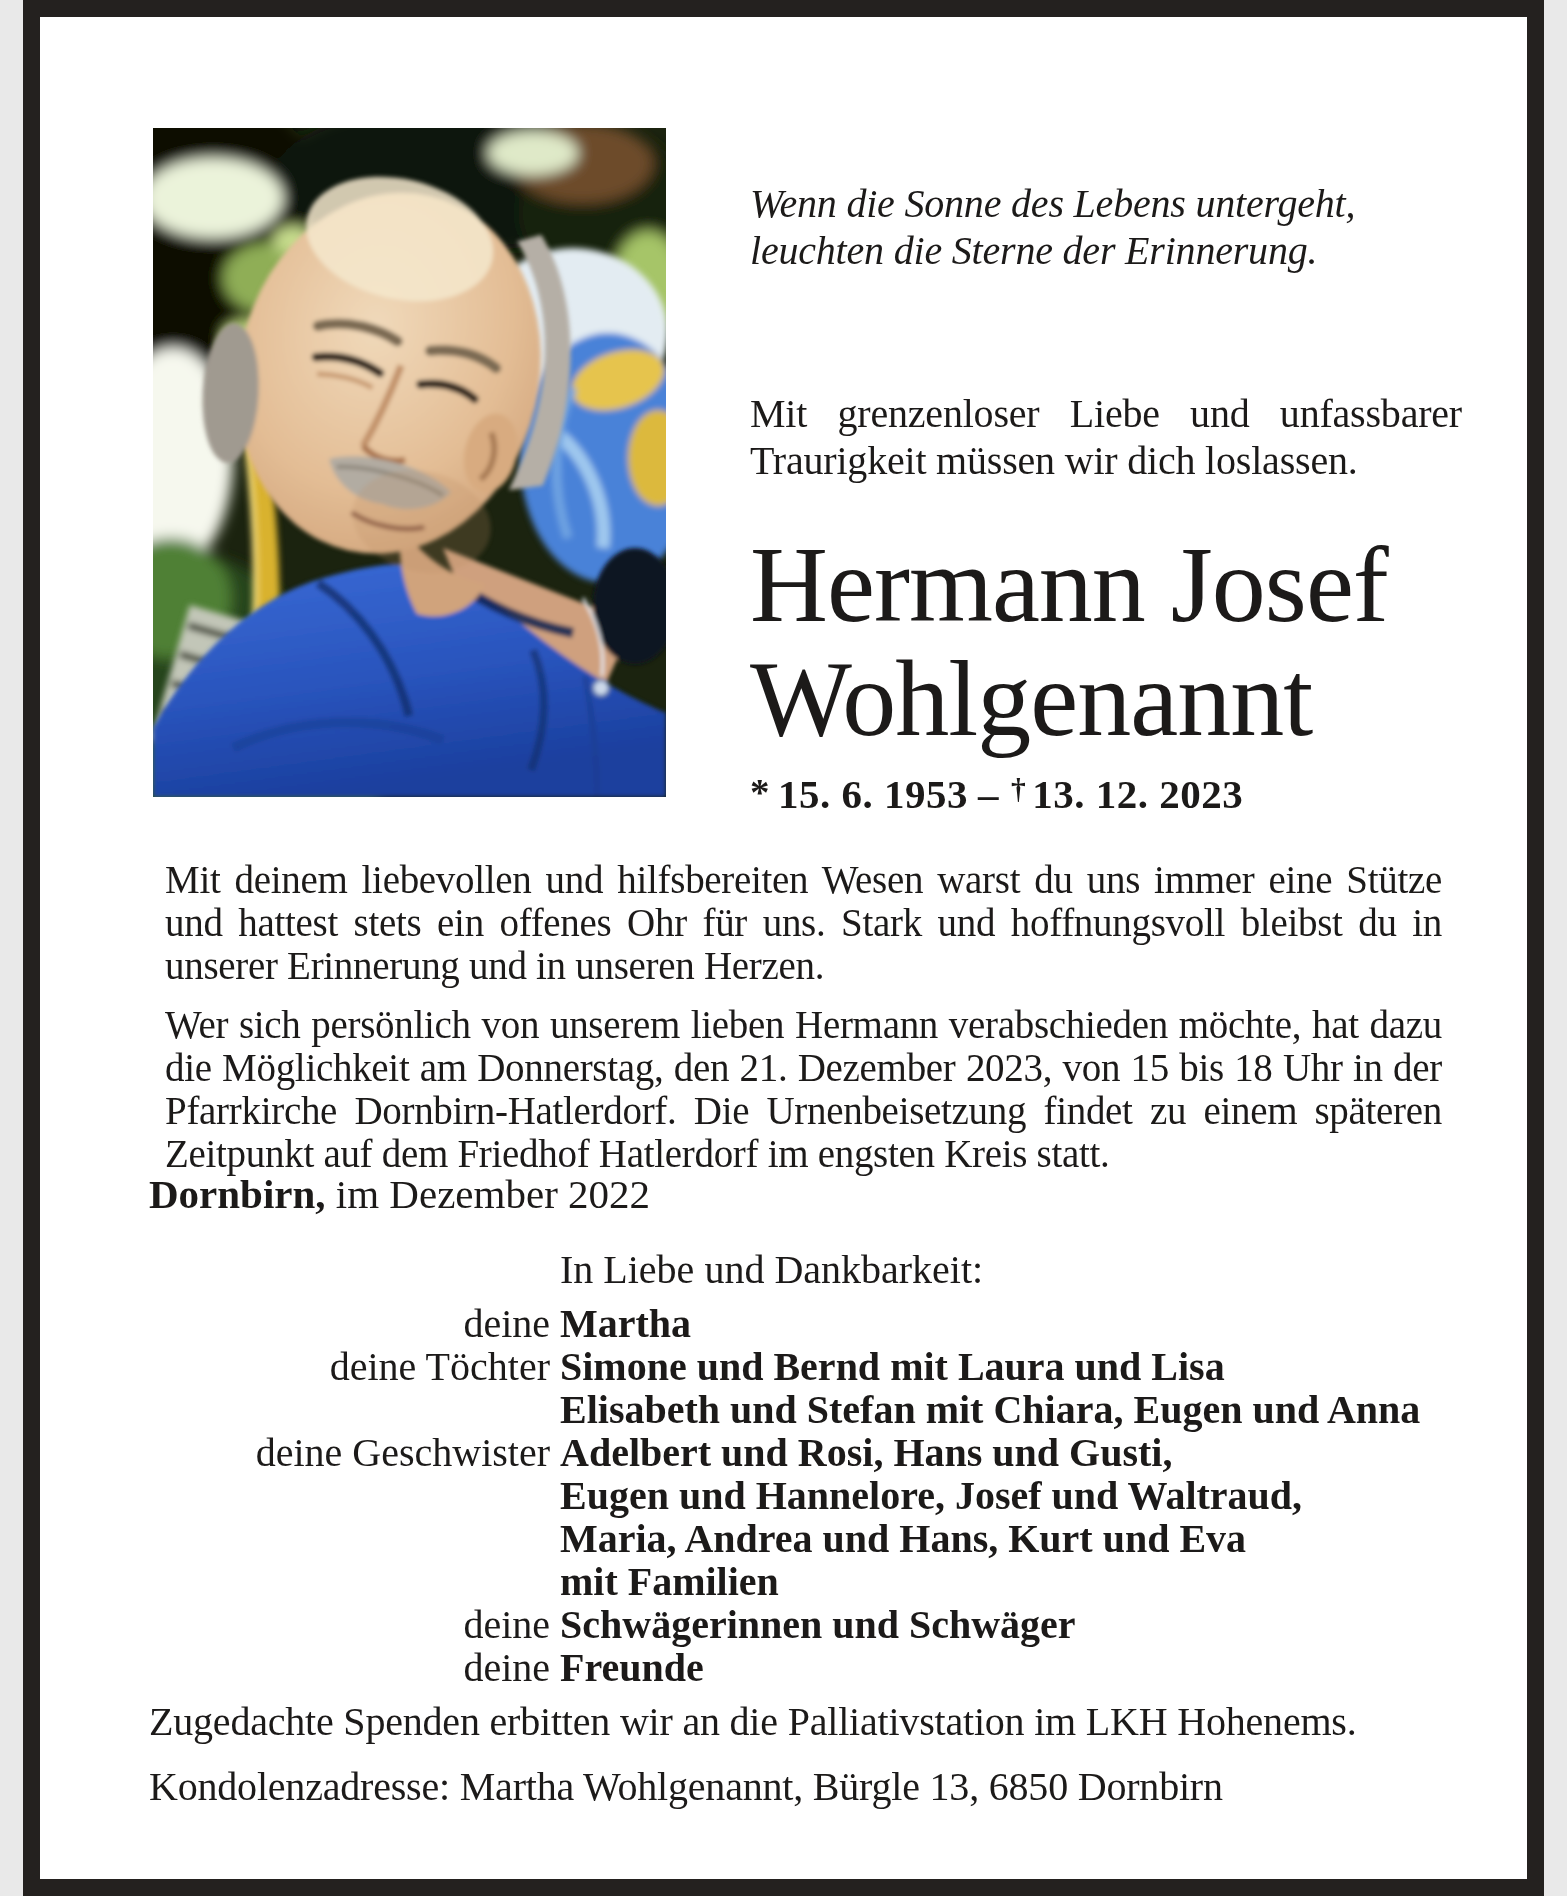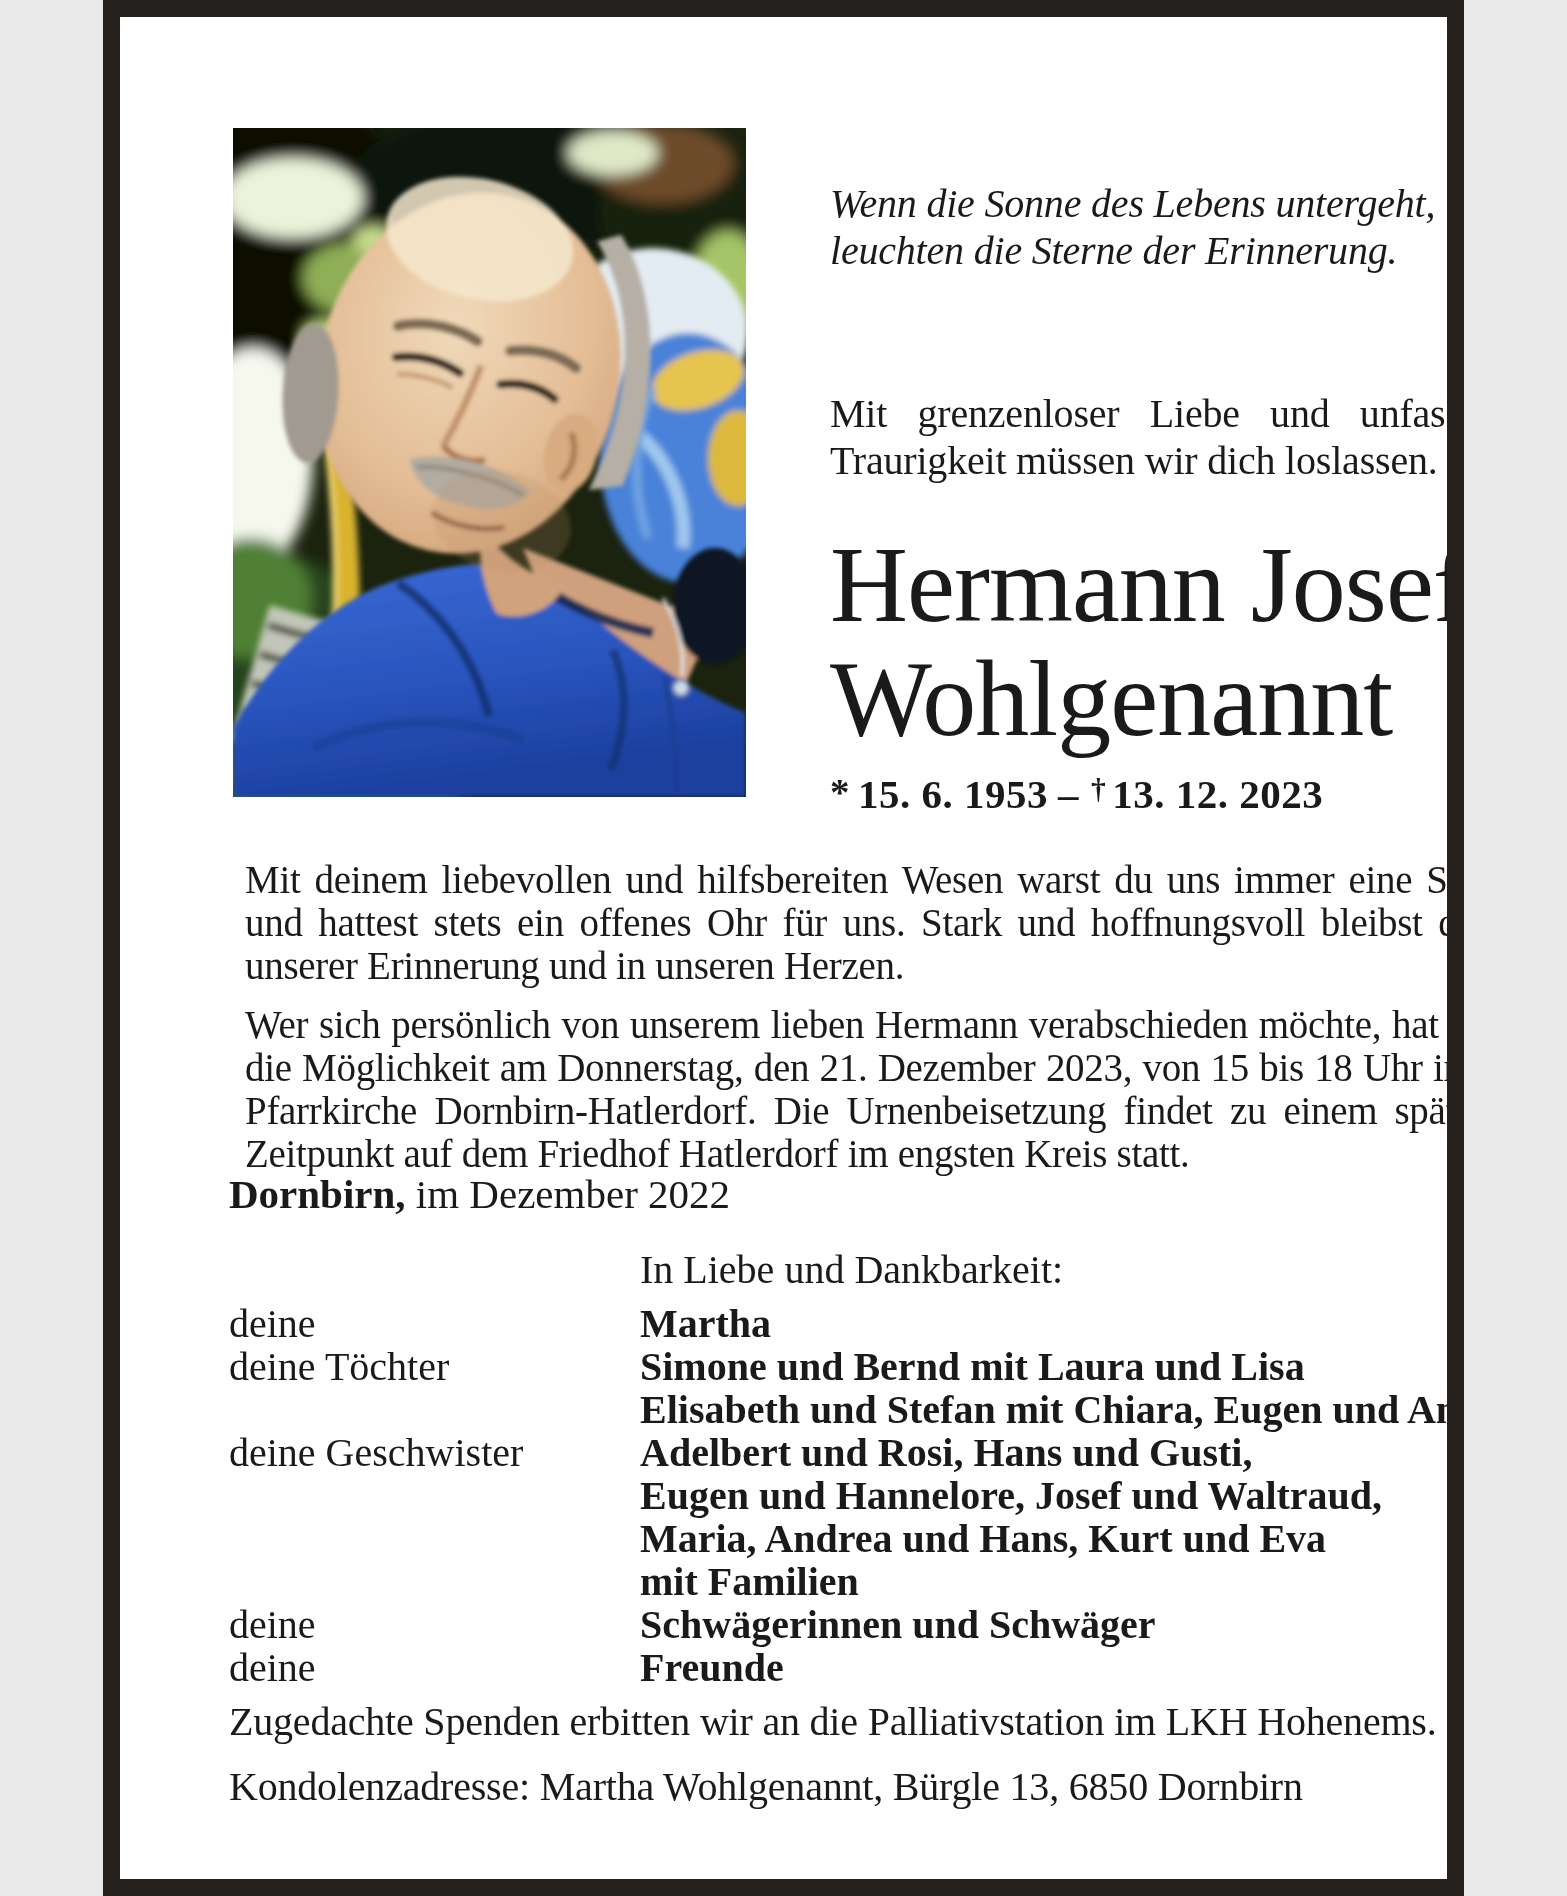--- a/index.html
+++ b/index.html
@@ -1,19 +1,19 @@
 <!DOCTYPE html>
 <html><head>
 <meta charset="utf-8">
 <title>Dokument</title>
 <style>
   html,body{margin:0;padding:0;background:#e9e9e9;}
   .page{
     position:relative;
-    width:1361px;height:1896px;
+    width:1521px;height:1896px;
     background:#ffffff;
     font-family:"Liberation Serif", serif;
     color:#1c1a19;
     overflow:hidden;
     margin:0 auto;
   }
   .frame{position:absolute;inset:0;border:17px solid #24211f;pointer-events:none;z-index:5;}
 
   
   .photo{position:absolute;left:130px;top:128px;width:513px;height:669px;overflow:hidden;}
@@ -33,21 +33,21 @@
   .bodytext{position:absolute;left:126px;top:842px;width:1309px;font-size:39px;line-height:43px;text-align:justify;letter-spacing:-0.3px;}
   .bodytext p{margin:16px;}
 
   .dateline{position:absolute;left:126px;top:1170px;font-size:41px;}
   .bold{font-weight:bold;}
 
   .closing-heading{position:absolute;left:537px;top:1246px;font-size:40px;}
 
   .mourners{position:absolute;left:126px;top:1300px;font-size:40px;}
   .m-row{display:flex;height:43px;white-space:nowrap;}
-  .m-label{width:401px;flex:0 0 auto;}
+  .m-label{width:401px;text-align:right;flex:0 0 auto;}
   .m-names{margin-left:10px;}
   .m-names .b{font-weight:bold;}
   .m-names .r{font-weight:bold;}
 
   .note1{position:absolute;left:126px;top:1698px;font-size:40px;letter-spacing:-0.2px;}
   .note2{position:absolute;left:126px;top:1763px;font-size:40px;letter-spacing:-0.2px;}
 </style>
 </head>
 <body>
 

